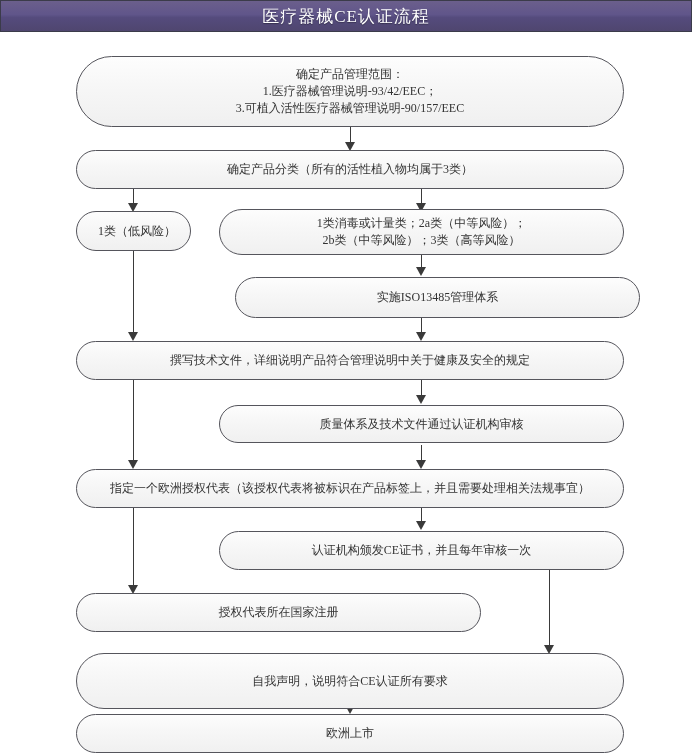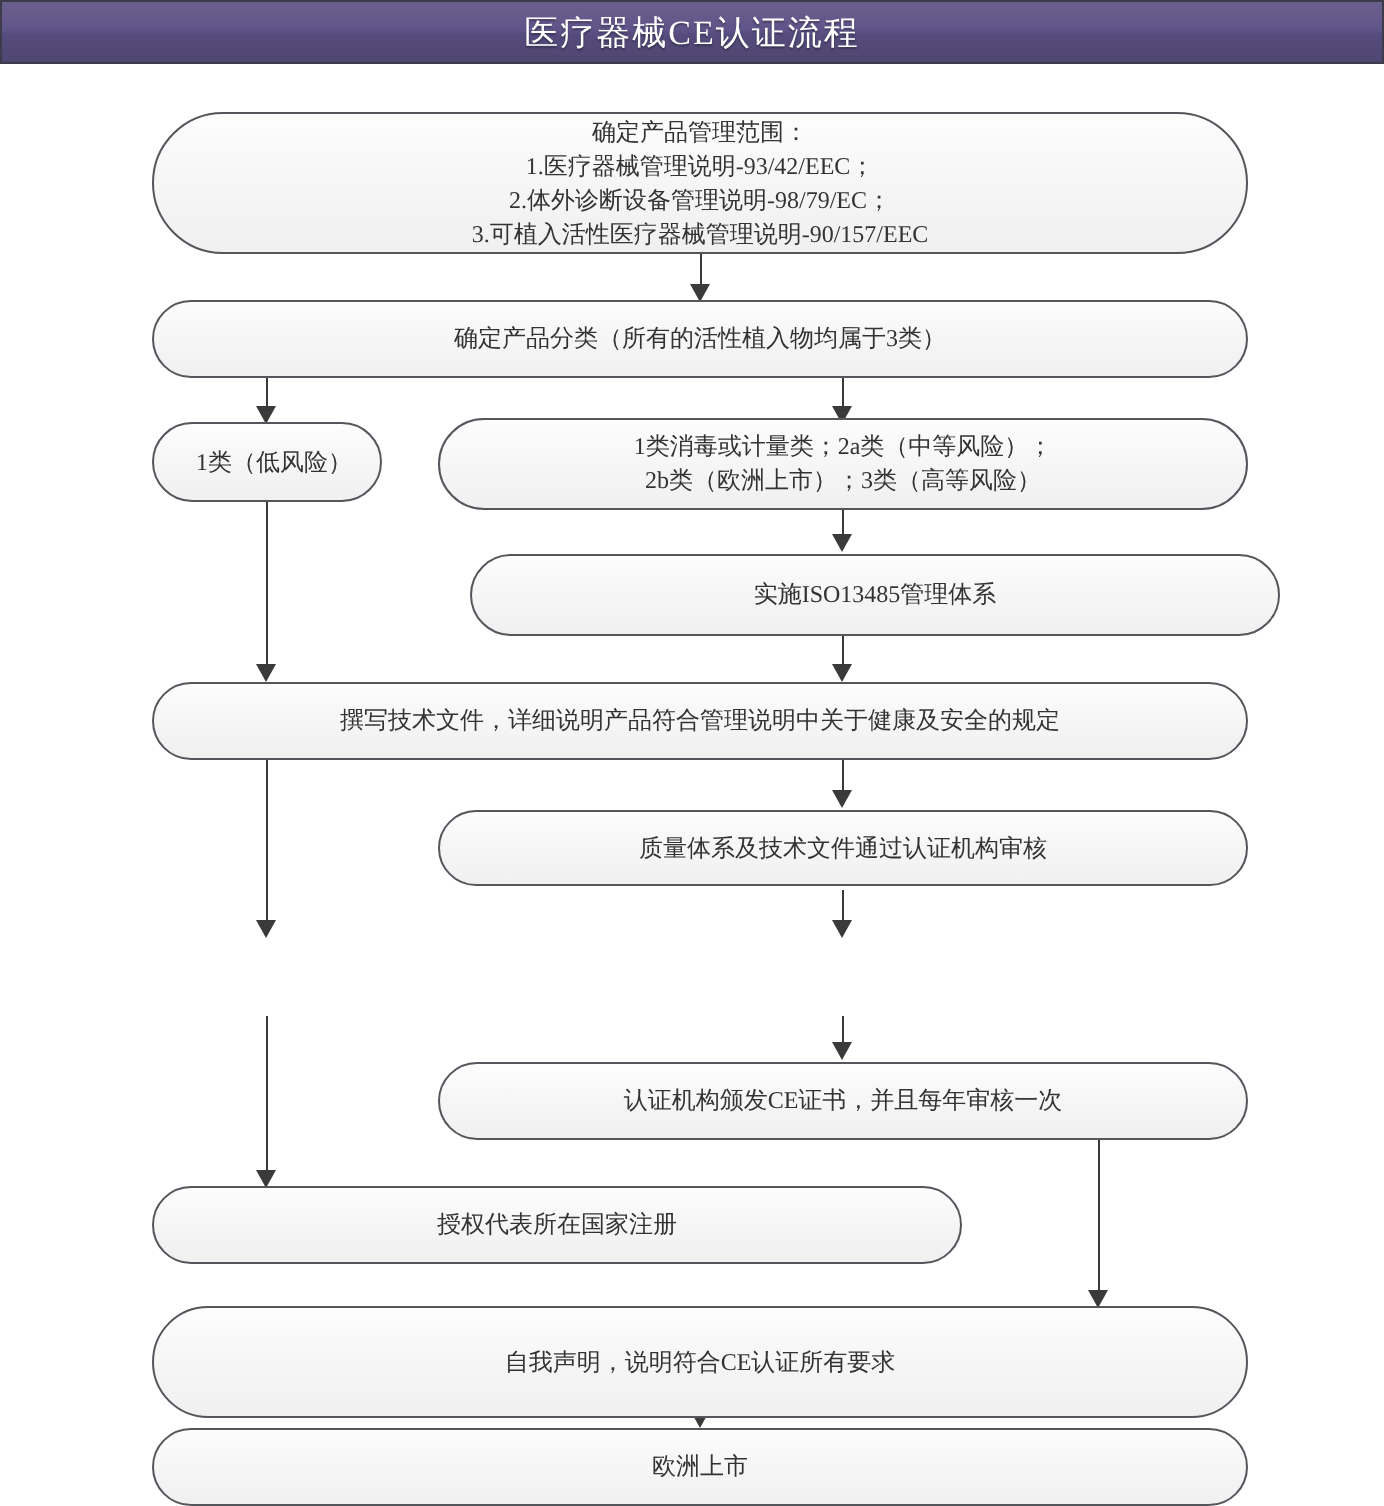--- a/index.html
+++ b/index.html
@@ -126,41 +126,40 @@
   <div class="vline" style="left:549px; top:570px; height:80px;"></div>
   <div class="arrowhead" style="left:544px; top:645px;"></div>
 
   <div class="vline" style="left:350px; top:692px; height:18px;"></div>
   <div class="arrowhead" style="left:345px; top:705px;"></div>
 
   <div class="node" style="left:76px; top:56px; width:548px; height:71px;">
     <span class="lines">
       <span>确定产品管理范围：</span>
       <span>1.医疗器械管理说明-93/42/EEC；</span>
-      <span>2.体外诊断设备管理说明-98/79/EC；</span>
       <span>3.可植入活性医疗器械管理说明-90/157/EEC</span>
     </span>
   </div>
 
   <div class="node" style="left:76px; top:150px; width:548px; height:39px;">
     <span class="lines">
       <span>确定产品分类（所有的活性植入物均属于3类）</span>
     </span>
   </div>
 
   <div class="node" style="left:76px; top:211px; width:115px; height:40px;justify-content:flex-end;">
     <span class="lines">
       <span>1类（低风险）</span>
     </span>
   </div>
 
   <div class="node" style="left:219px; top:209px; width:405px; height:46px;">
     <span class="lines">
       <span>1类消毒或计量类；2a类（中等风险）；</span>
-      <span>2b类（欧洲上市）；3类（高等风险）</span>
+      <span>2b类（中等风险）；3类（高等风险）</span>
     </span>
   </div>
 
   <div class="node" style="left:235px; top:277px; width:405px; height:41px;">
     <span class="lines">
       <span>实施ISO13485管理体系</span>
     </span>
   </div>
 
   <div class="node" style="left:76px; top:341px; width:548px; height:39px;">
@@ -168,20 +167,25 @@
       <span>撰写技术文件，详细说明产品符合管理说明中关于健康及安全的规定</span>
     </span>
   </div>
 
   <div class="node" style="left:219px; top:405px; width:405px; height:24px;justify-content:center;">
     <span class="lines">
       <span>质量体系及技术文件通过认证机构审核</span>
     </span>
   </div>
 
+  <div class="node" style="left:76px; top:469px; width:548px; height:39px;">
+    <span class="lines">
+      <span>指定一个欧洲授权代表（该授权代表将被标识在产品标签上，并且需要处理相关法规事宜）</span>
+    </span>
+  </div>
 
   <div class="node" style="left:76px; top:593px; width:405px; height:39px;">
     <span class="lines">
       <span>授权代表所在国家注册</span>
     </span>
   </div>
 
   <div class="node" style="left:219px; top:531px; width:405px; height:39px;">
     <span class="lines">
       <span>认证机构颁发CE证书，并且每年审核一次</span>

